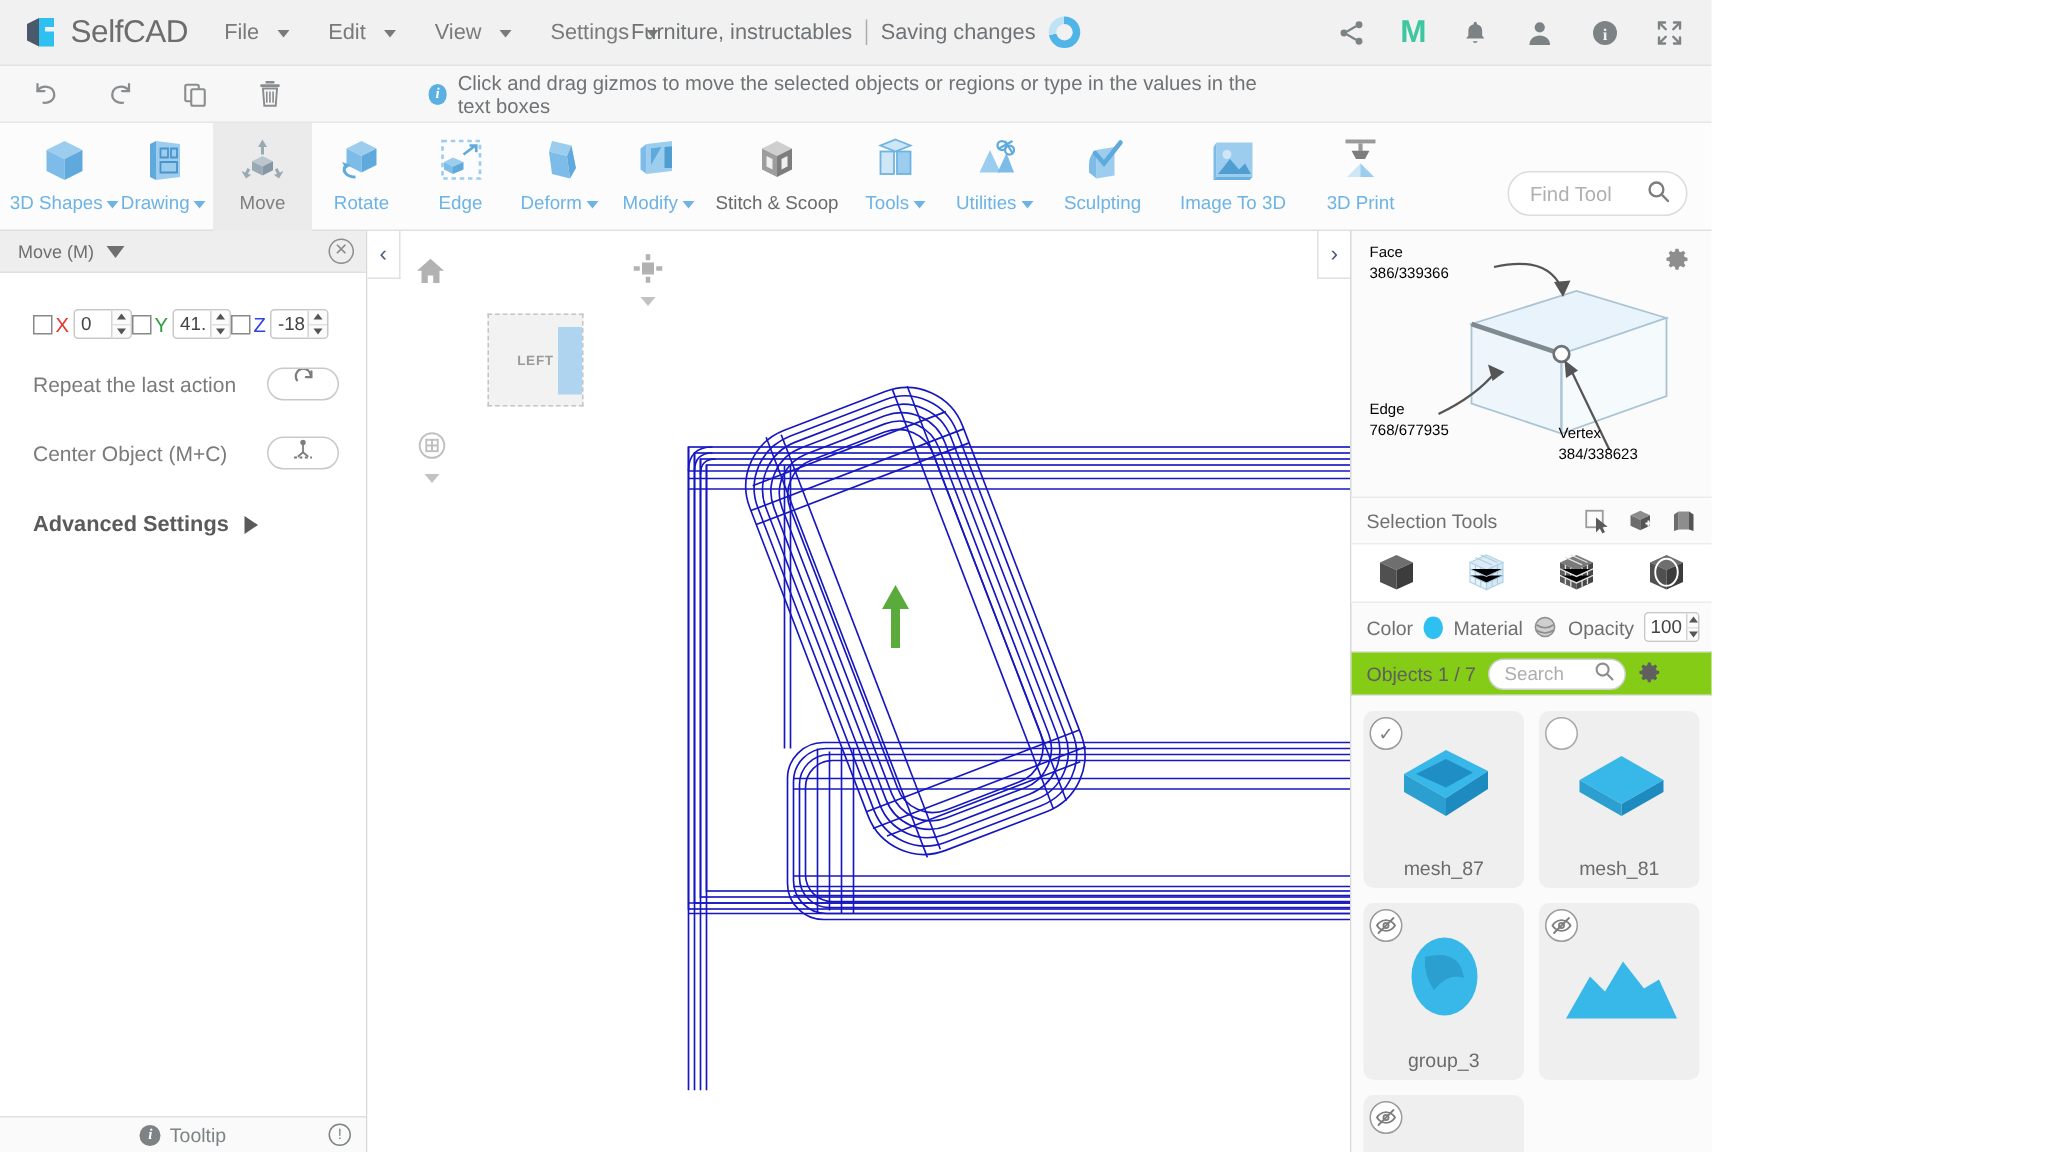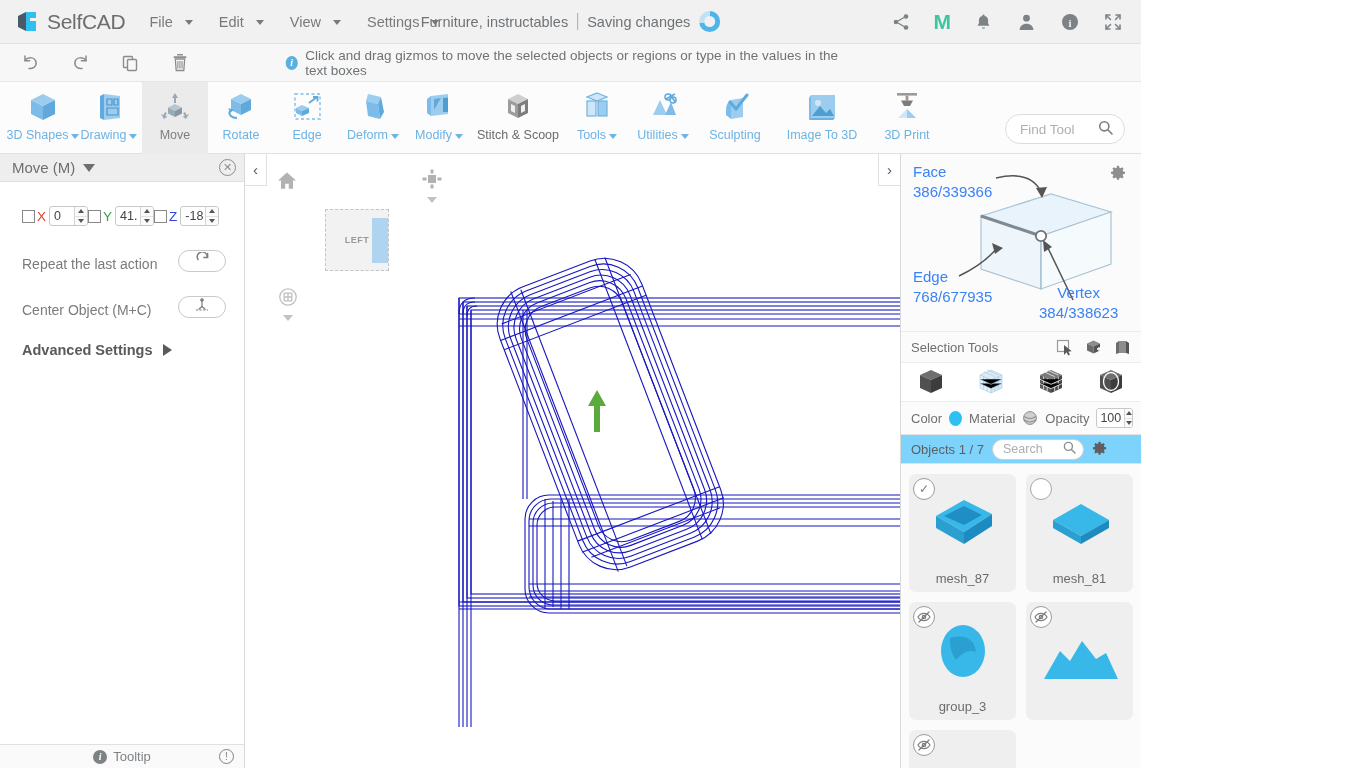--- a/index.html
+++ b/index.html
@@ -92,21 +92,21 @@
 
   
   .left-panel {
     width: 245px; background: #ffffff; border-right: 1px solid #d8d8d8;
     display: flex; flex-direction: column; flex: 0 0 245px; position: relative;
   }
   .lp-head {
     height: 28px; background: #eeeeee; border-bottom: 1px solid #e0e0e0;
     display: flex; align-items: center; padding: 0 8px 0 12px;
   }
-  .lp-title { font-size: 15px; color: #6f6f6f; }
+  .lp-title { font-size: 12px; color: #6f6f6f; }
   .tri-d {
     width:0;height:0;border-left:6px solid transparent;border-right:6px solid transparent;
     border-top:8px solid #6f6f6f; margin-left:8px;
   }
   .lp-close {
     margin-left: auto; width: 17px; height: 17px; border-radius: 50%;
     border: 1.6px solid #8d8d8d; color: #8d8d8d; font-size: 11px;
     display: flex; align-items: center; justify-content: center; cursor: pointer; line-height:1;
   }
   .axis-row { display: flex; align-items: center; padding: 24px 0 0 22px; gap: 0; }
@@ -129,21 +129,21 @@
     width: 13px; border-left: 1px solid #d4d4d4; display: flex; flex-direction: column;
     background: #fbfbfb;
   }
   .spin-btns i {
     flex: 1; display: flex; align-items: center; justify-content: center; cursor: pointer;
   }
   .spin-btns i:first-child { border-bottom: 1px solid #e2e2e2; }
   .arr-u { width:0;height:0;border-left:3.5px solid transparent;border-right:3.5px solid transparent;border-bottom:4px solid #555;}
   .arr-dn { width:0;height:0;border-left:3.5px solid transparent;border-right:3.5px solid transparent;border-top:4px solid #555;}
   .lp-row {
-    display: flex; align-items: flex-end; padding: 0 18px 0 22px; height: 32px; margin-top: 14px;
+    display: flex; align-items: center; padding: 0 18px 0 22px; height: 32px; margin-top: 14px;
   }
   .lp-row-lbl { font-size: 14px; color: #7b7b7b; }
   .pill {
     margin-left: auto; width: 48px; height: 22px; border: 1px solid #c9c9c9;
     border-radius: 12px; background: #fff; display: flex; align-items: center;
     justify-content: center; cursor: pointer; color: #7d7d7d;
   }
   .adv {
     display: flex; align-items: center; gap: 10px; padding: 24px 0 0 22px;
     font-size: 14.5px; font-weight: bold; color: #5a5a5a; cursor: pointer;
@@ -185,21 +185,21 @@
   .ctl-caret { width:0;height:0;border-left:5px solid transparent;border-right:5px solid transparent;border-top:6px solid #c2c2c2;}
   .axis-gizmo { position: absolute; left: 788px; top: 508px; width: 60px; height: 60px; }
 
   
   .right-panel {
     width: 241px; background: #fbfbfb; border-left: 1px solid #d8d8d8;
     display: flex; flex-direction: column; flex: 0 0 241px; position: relative;
   }
   .rp-diagram { height: 178px; position: relative; border-bottom: 1px solid #ececec; }
   .rp-gear { position: absolute; right: 14px; top: 10px; color: #8e8e8e; cursor: pointer; }
-  .diag-lbl { position: absolute; font-size: 15px; color: #3b82f6; line-height: 1.35; }
+  .diag-lbl { position: absolute; font-size: 10px; color: #000000; line-height: 1.35; }
   .rp-sel-head {
     height: 30px; display: flex; align-items: center; padding: 0 10px 0 10px;
     font-size: 13px; color: #6f6f6f; background: #fbfbfb;
   }
   .sel-icons { margin-left: auto; display: flex; align-items: center; gap: 12px; }
   .sel-icons span { cursor: pointer; display:flex; }
   .rp-mode-row {
     height: 40px; display: flex; align-items: center; justify-content: space-around;
     background: #fff; border-top: 1px solid #ececec; border-bottom: 1px solid #ececec;
   }
@@ -213,21 +213,21 @@
   .opacity-box {
     display: flex; align-items: stretch; border: 1px solid #c8c8c8; border-radius: 3px;
     background: #fff; height: 20px; overflow: hidden; margin-left: auto;
   }
   .opacity-box input {
     border: none; outline: none; width: 27px; font-size: 12.5px; color: #444;
     text-align: left; padding-left: 3px; font-family: inherit;
   }
   .rp-obj-head {
     height: 30px; display: flex; align-items: center; gap: 8px; padding: 0 8px 0 10px;
-    background: #7dd3fc; border-top: 1px solid #e2e2e2; border-bottom: 1px solid #e2e2e2;
+    background: #84cc16; border-top: 1px solid #e2e2e2; border-bottom: 1px solid #e2e2e2;
     font-size: 13px; color: #5f5f5f;
   }
   .search-box {
     width: 92px; height: 21px; border: 1px solid #cfcfcf; border-radius: 11px; background: #fff;
     display: flex; align-items: center; justify-content: space-between; padding: 0 7px 0 10px;
     font-size: 12.5px; color: #adadad;
   }
   .obj-grid {
     flex: 1; display: grid; grid-template-columns: 1fr 1fr; gap: 10px;
     padding: 10px 8px; overflow: hidden; align-content: start; background:#fbfbfb;
@@ -829,21 +829,21 @@
         </svg>
 
         <span class="diag-lbl" style="left:12px; top:8px;">
           <span>Face</span><br>
           <span>386/339366</span>
         </span>
         <span class="diag-lbl" style="left:12px; top:113px;">
           <span>Edge</span><br>
           <span>768/677935</span>
         </span>
-        <span class="diag-lbl" style="left:138px; top:129px; text-align:center;">
+        <span class="diag-lbl" style="left:138px; top:129px; ">
           <span>Vertex</span><br>
           <span>384/338623</span>
         </span>
       </div>
 
       <div class="rp-sel-head">
         <span>Selection Tools</span>
         <span class="sel-icons">
           <span>
             <svg width="17" height="17" viewBox="0 0 17 17" fill="none">

